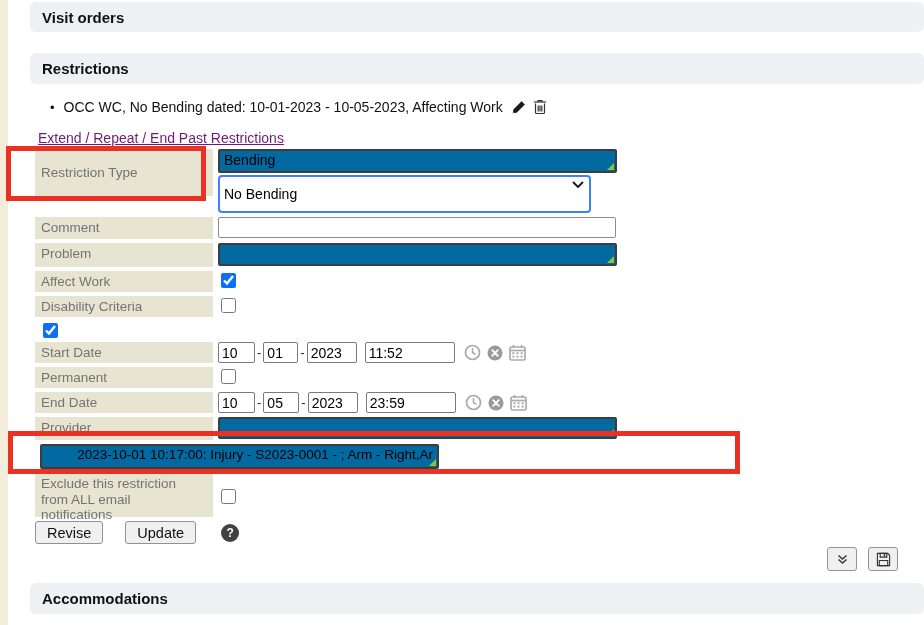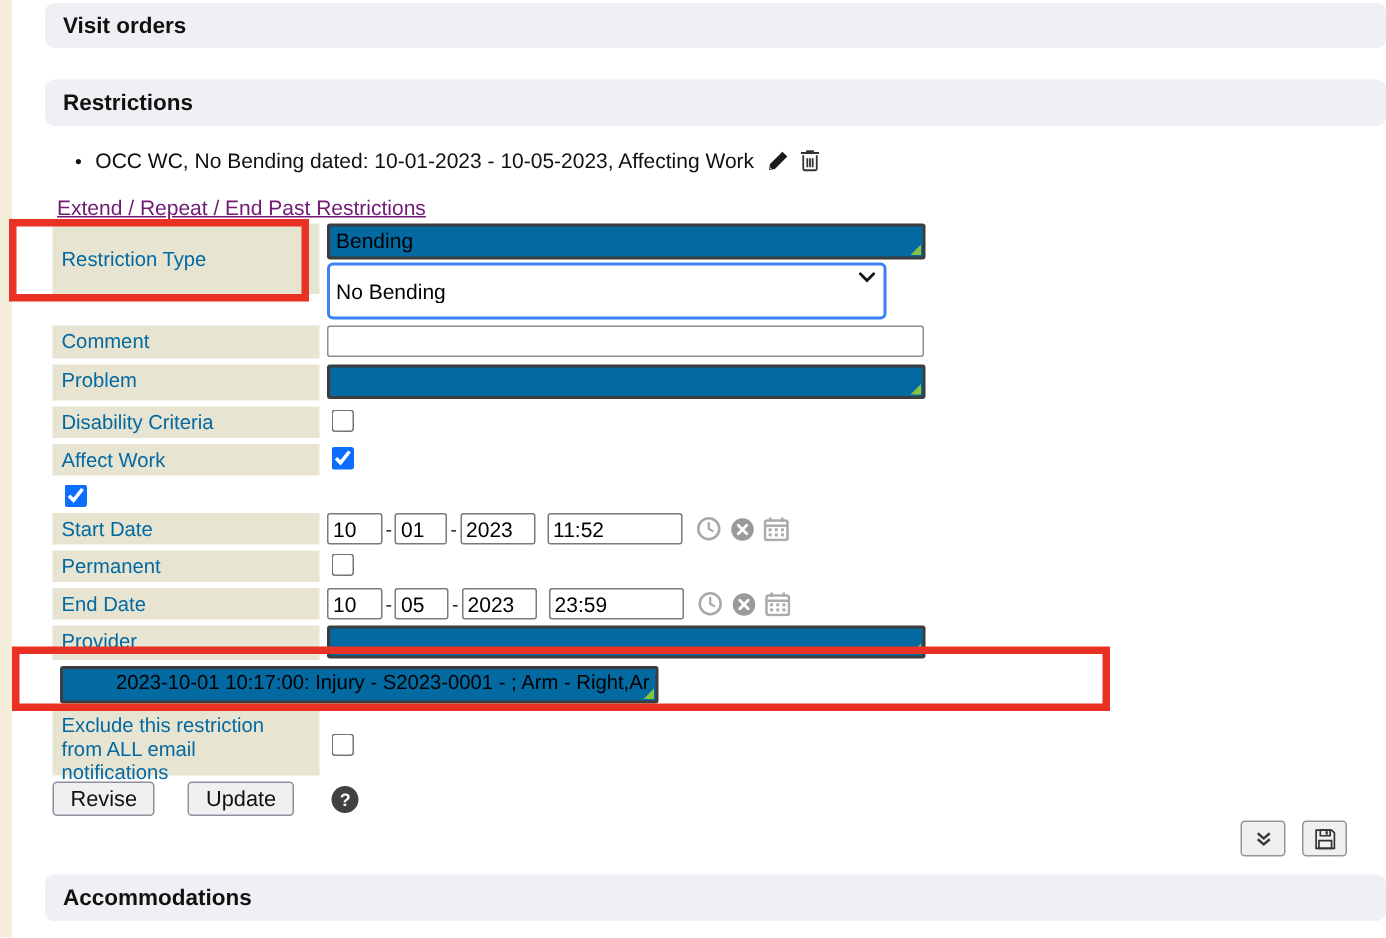--- a/index.html
+++ b/index.html
@@ -15,21 +15,21 @@
   .bullet-dot{margin-right:9px;font-size:13px;}
   .row-icons{display:flex;align-items:center;gap:7px;margin-left:8px;}
   .icon-btn{display:inline-flex;align-items:center;justify-content:center;cursor:pointer;}
 
   .link{position:absolute;left:38px;top:130px;font-size:14px;color:#701a75;text-decoration:underline;cursor:pointer;}
 
   
   .form{position:absolute;left:35px;top:149px;width:640px;}
   .frow{display:flex;align-items:flex-start;margin-bottom:4px;}
   .fcell-label{width:178px;min-height:21px;background:#e8e4d2;padding:3px 4px 2px 6px;box-sizing:border-box;
-    font-size:13.5px;color:#0369a1;line-height:1.16;flex:none;}
+    font-size:13.5px;color:#737373;line-height:1.16;flex:none;}
   .fcell-ctrl{margin-left:5px;display:flex;align-items:flex-start;}
   .frow.vcenter .fcell-ctrl{align-items:center;}
 
   textarea.ta{border:2px solid #3d3d3d;border-radius:2px;resize:none;font-family:"Liberation Sans",sans-serif;
     font-size:14px;padding:1px 4px;box-sizing:border-box;overflow:hidden;white-space:pre;margin:0;display:block;background:#0369a1;}
   .ta-wrap{position:relative;display:inline-block;}
   .ta-wrap::after{content:'';position:absolute;right:3px;bottom:3px;width:0;height:0;
     border-left:7px solid transparent;border-bottom:7px solid #8ac43f;pointer-events:none;}
 
   input.txt{border:1px solid #8d8d8d;border-radius:2px;font-family:"Liberation Sans",sans-serif;font-size:14px;
@@ -126,30 +126,30 @@
     <div class="frow">
       <div class="fcell-label" style="height:24px;">Problem</div>
       <div class="fcell-ctrl">
         <span class="ta-wrap">
           <textarea class="ta" style="width: 399px; height: 23px;"></textarea>
         </span>
       </div>
     </div>
 
     <div class="frow">
+      <div class="fcell-label">Affect Work</div>
+      <div class="fcell-ctrl">
+        <input type="checkbox" class="cb" checked="" style="">
+      </div>
+    </div>
+
+    <div class="frow">
       <div class="fcell-label">Disability Criteria</div>
       <div class="fcell-ctrl">
         <input type="checkbox" class="cb" style="">
-      </div>
-    </div>
-
-    <div class="frow">
-      <div class="fcell-label">Affect Work</div>
-      <div class="fcell-ctrl">
-        <input type="checkbox" class="cb" checked="" style="">
       </div>
     </div>
 
     <div class="frow">
       <div class="fcell-ctrl">
         <input type="checkbox" class="cb" checked="" style="">
       </div>
     </div>
 
     <div class="frow vcenter">

